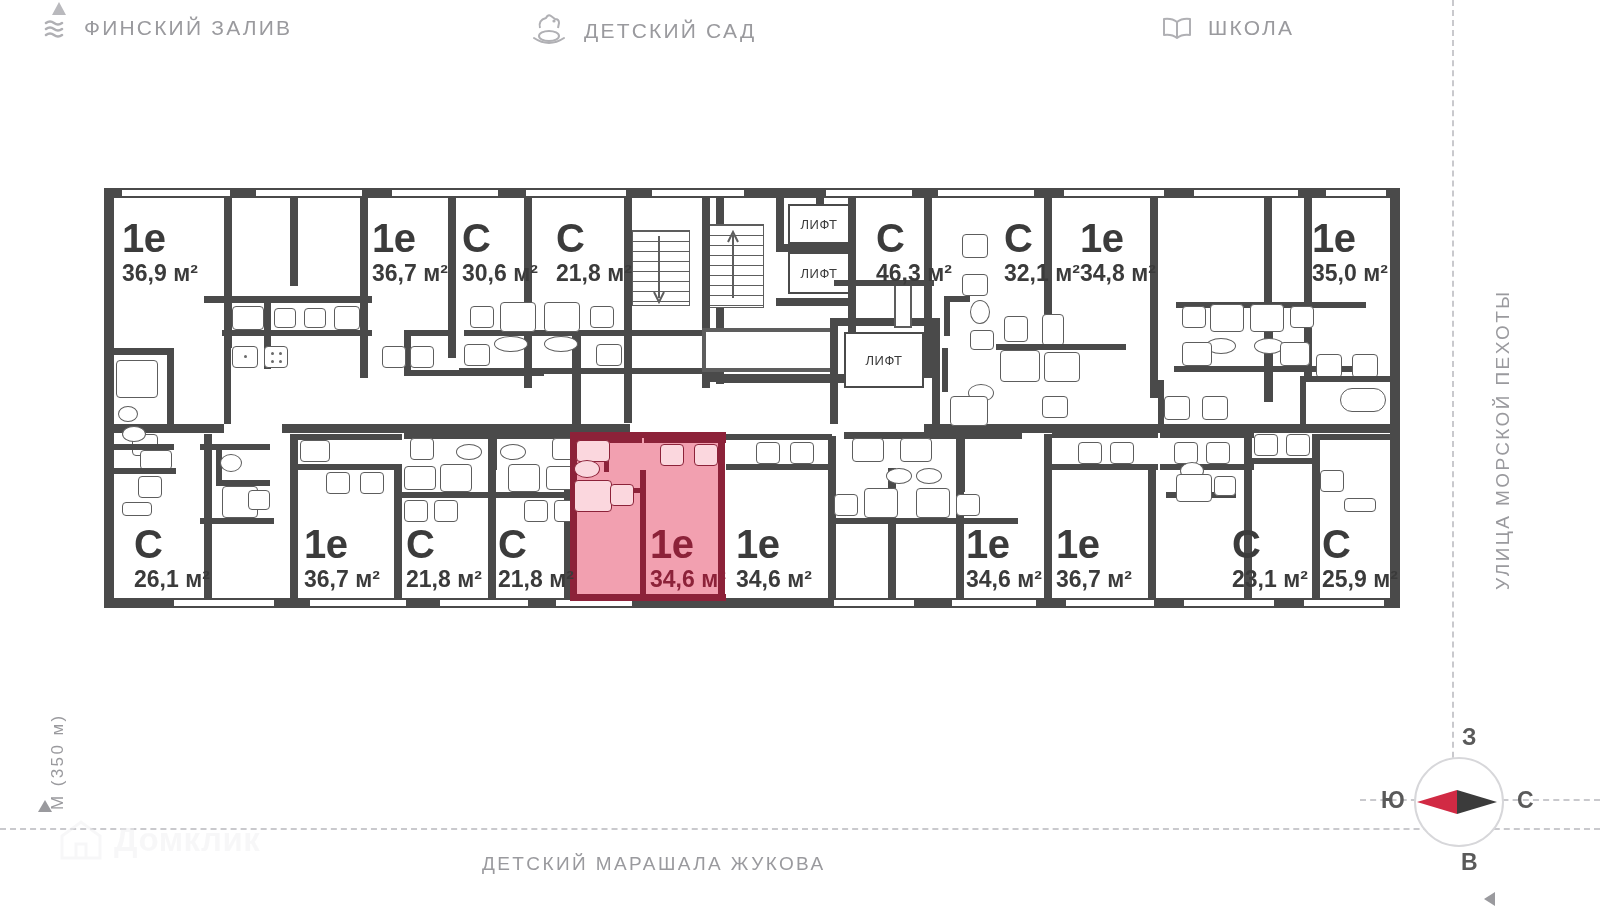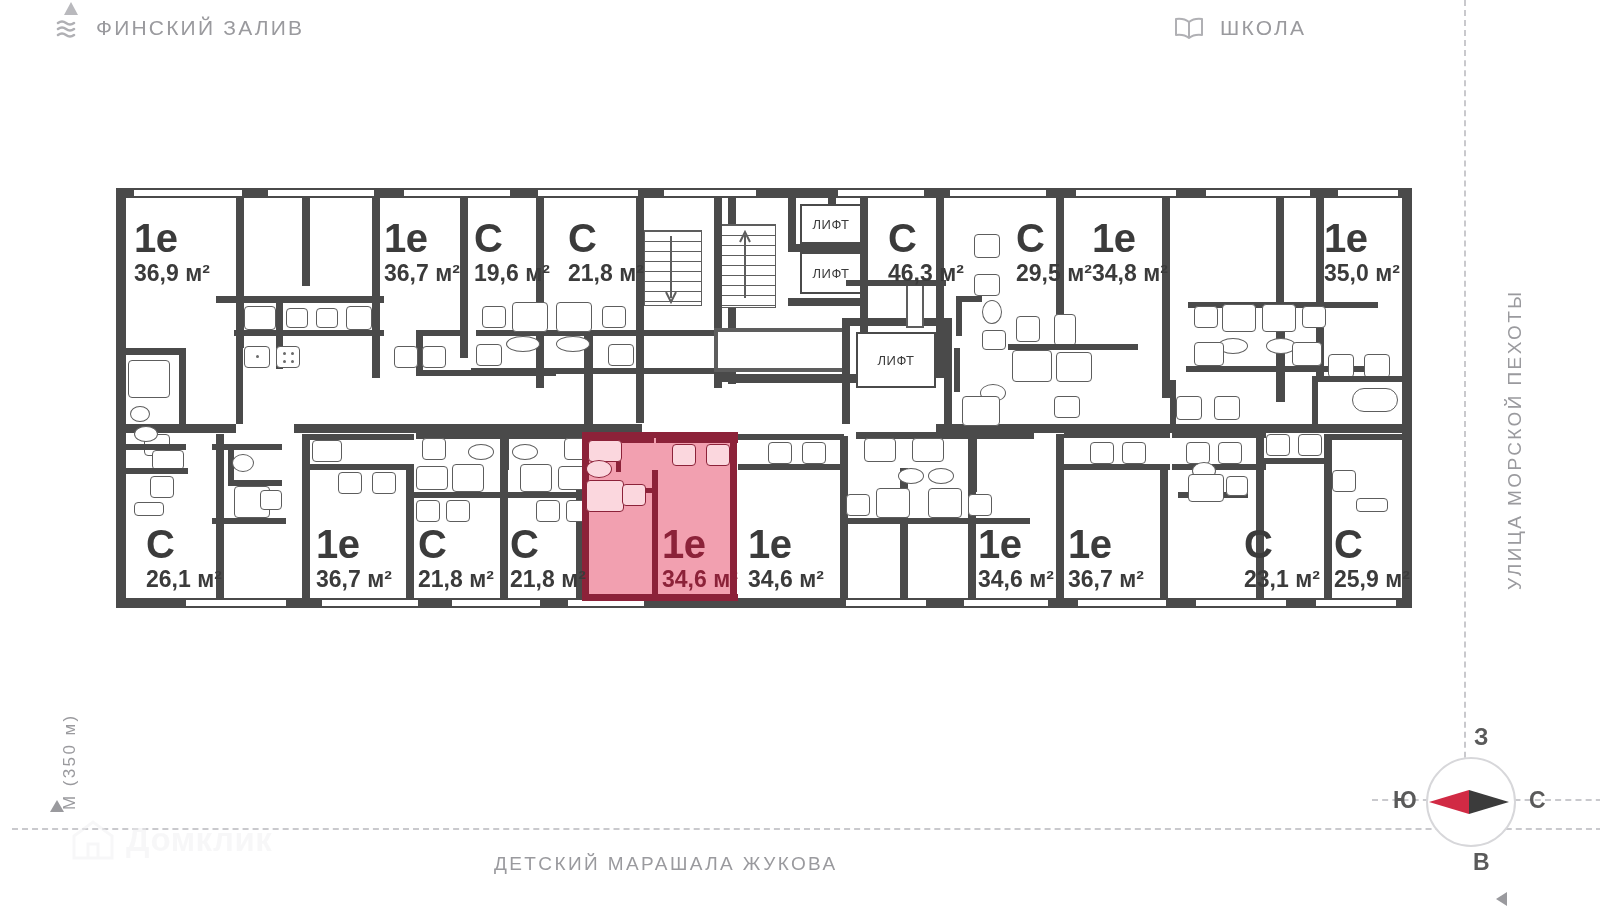--- a/index.html
+++ b/index.html
@@ -6,21 +6,21 @@
     margin: 0; padding: 0;
     background: #ffffff;
     width: 1600px; height: 920px;
     overflow: hidden;
   }
   body {
     font-family: "Liberation Sans", sans-serif;
     position: relative;
     color: #3b3b3b;
   }
-  .stage { position: absolute; left: 12px; top: 0; width: 1403px; height: 920px; }
+  .stage { position: absolute; left: 0; top: 0; width: 1403px; height: 920px; }
 
   
   .poi {
     position: absolute;
     display: flex;
     align-items: center;
     gap: 14px;
     color: #9a9a9e;
     font-size: 21px;
     letter-spacing: 2.2px;
@@ -219,20 +219,29 @@
 
   <div class="poi poi-bay">
     <svg class="glyph" width="26" height="24" viewBox="0 0 26 24">
       <path d="M2 7 q4 -3 8 0 t8 0" fill="none" stroke="#b0b0b4" stroke-width="2.6" stroke-linecap="round"></path>
       <path d="M2 13 q4 -3 8 0 t8 0" fill="none" stroke="#b0b0b4" stroke-width="2.6" stroke-linecap="round"></path>
       <path d="M2 19 q4 -3 8 0 t8 0" fill="none" stroke="#b0b0b4" stroke-width="2.6" stroke-linecap="round"></path>
     </svg>
     <span>ФИНСКИЙ ЗАЛИВ</span>
   </div>
 
+  <div class="poi poi-kinder">
+    <svg class="glyph" width="42" height="38" viewBox="0 0 42 38">
+      <path d="M12 16 q-2 -8 6 -10 q2 -4 5 -2 l4 3 q4 0 4 4 l-1 5" fill="none" stroke="#b0b0b4" stroke-width="2" stroke-linejoin="round"></path>
+      <ellipse cx="21" cy="24" rx="10" ry="5" fill="none" stroke="#b0b0b4" stroke-width="2"></ellipse>
+      <path d="M6 26 q15 10 30 0" fill="none" stroke="#b0b0b4" stroke-width="2" stroke-linecap="round"></path>
+      <circle cx="26" cy="9" r="1.6" fill="#b0b0b4"></circle>
+    </svg>
+    <span>ДЕТСКИЙ САД</span>
+  </div>
 
   <div class="poi poi-school">
     <svg class="glyph" width="34" height="28" viewBox="0 0 34 28">
       <path d="M17 8 q-5 -4 -13 -3 v16 q8 -1 13 3 q5 -4 13 -3 V5 q-8 -1 -13 3 z" fill="none" stroke="#b0b0b4" stroke-width="2" stroke-linejoin="round"></path>
       <path d="M17 8 v16" fill="none" stroke="#b0b0b4" stroke-width="2"></path>
     </svg>
     <span>ШКОЛА</span>
   </div>
 
   <div class="dash-v" style="left:1452px; top:0; height:828px;"></div>
@@ -532,33 +541,33 @@
     <div class="unit" style="left:18px; top:30px;">
       <span class="t">1е</span>
       <span class="a">36,9 м²</span>
     </div>
     <div class="unit" style="left:268px; top:30px;">
       <span class="t">1е</span>
       <span class="a">36,7 м²</span>
     </div>
     <div class="unit" style="left:358px; top:30px;">
       <span class="t">С</span>
-      <span class="a">19,6 м²</span>
+      <span class="a">30,6 м²</span>
     </div>
     <div class="unit" style="left:452px; top:30px;">
       <span class="t">С</span>
       <span class="a">21,8 м²</span>
     </div>
     <div class="unit" style="left:772px; top:30px;">
       <span class="t">С</span>
       <span class="a">46,3 м²</span>
     </div>
     <div class="unit" style="left:900px; top:30px;">
       <span class="t">С</span>
-      <span class="a">29,5 м²</span>
+      <span class="a">32,1 м²</span>
     </div>
     <div class="unit" style="left:976px; top:30px;">
       <span class="t">1е</span>
       <span class="a">34,8 м²</span>
     </div>
     <div class="unit" style="left:1208px; top:30px;">
       <span class="t">1е</span>
       <span class="a">35,0 м²</span>
     </div>
 

